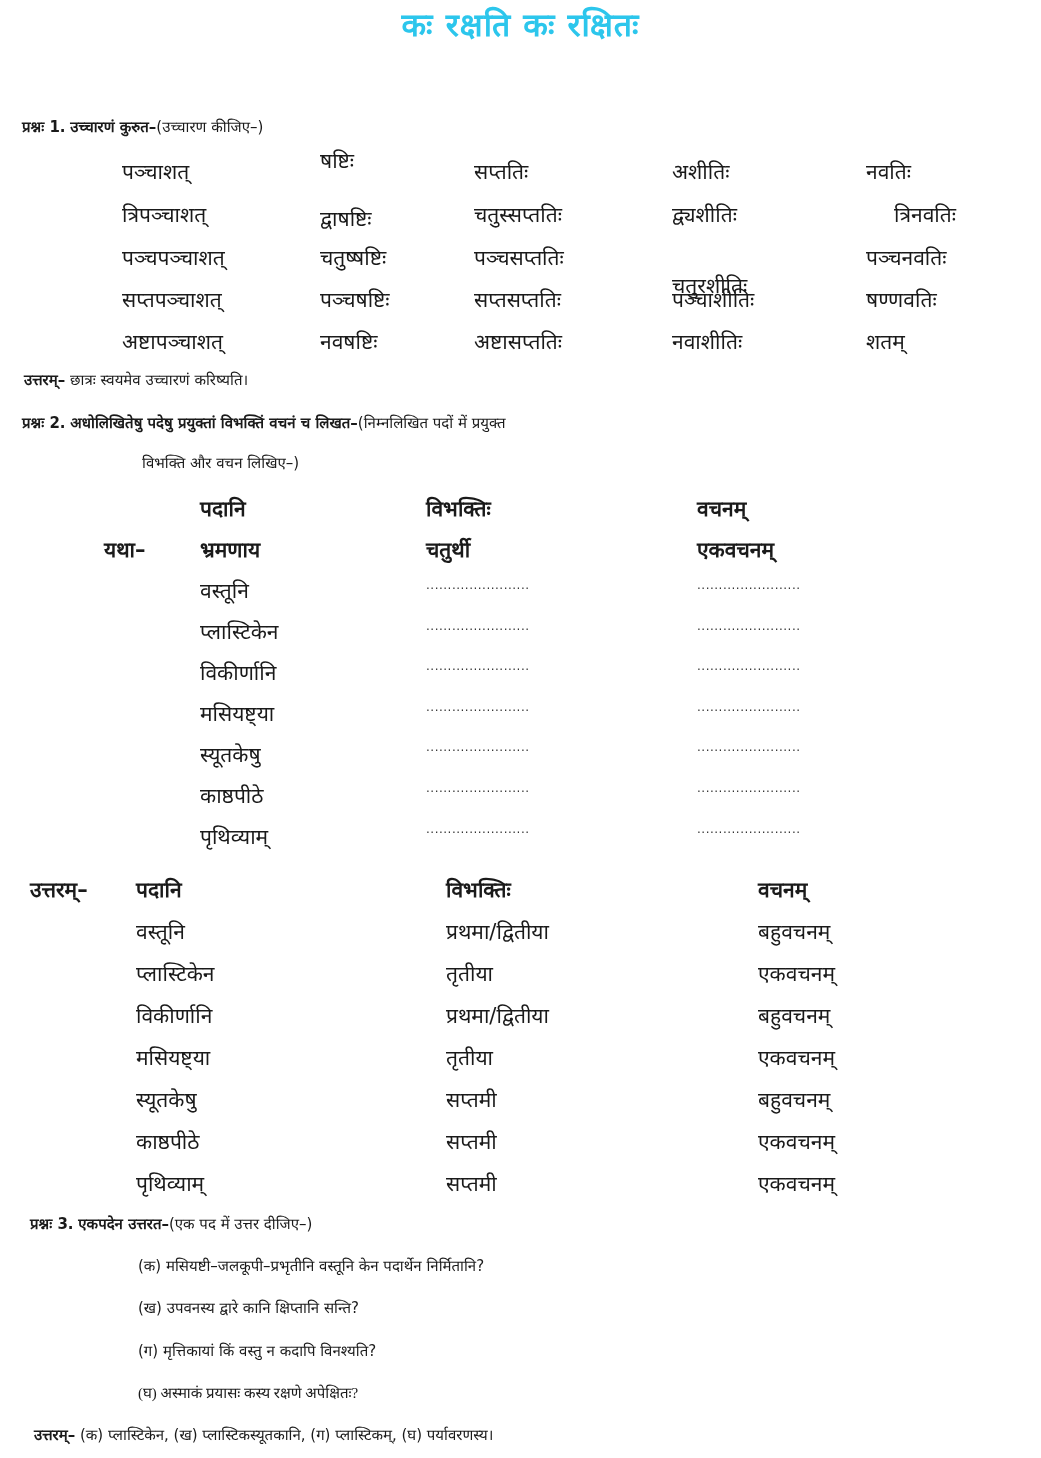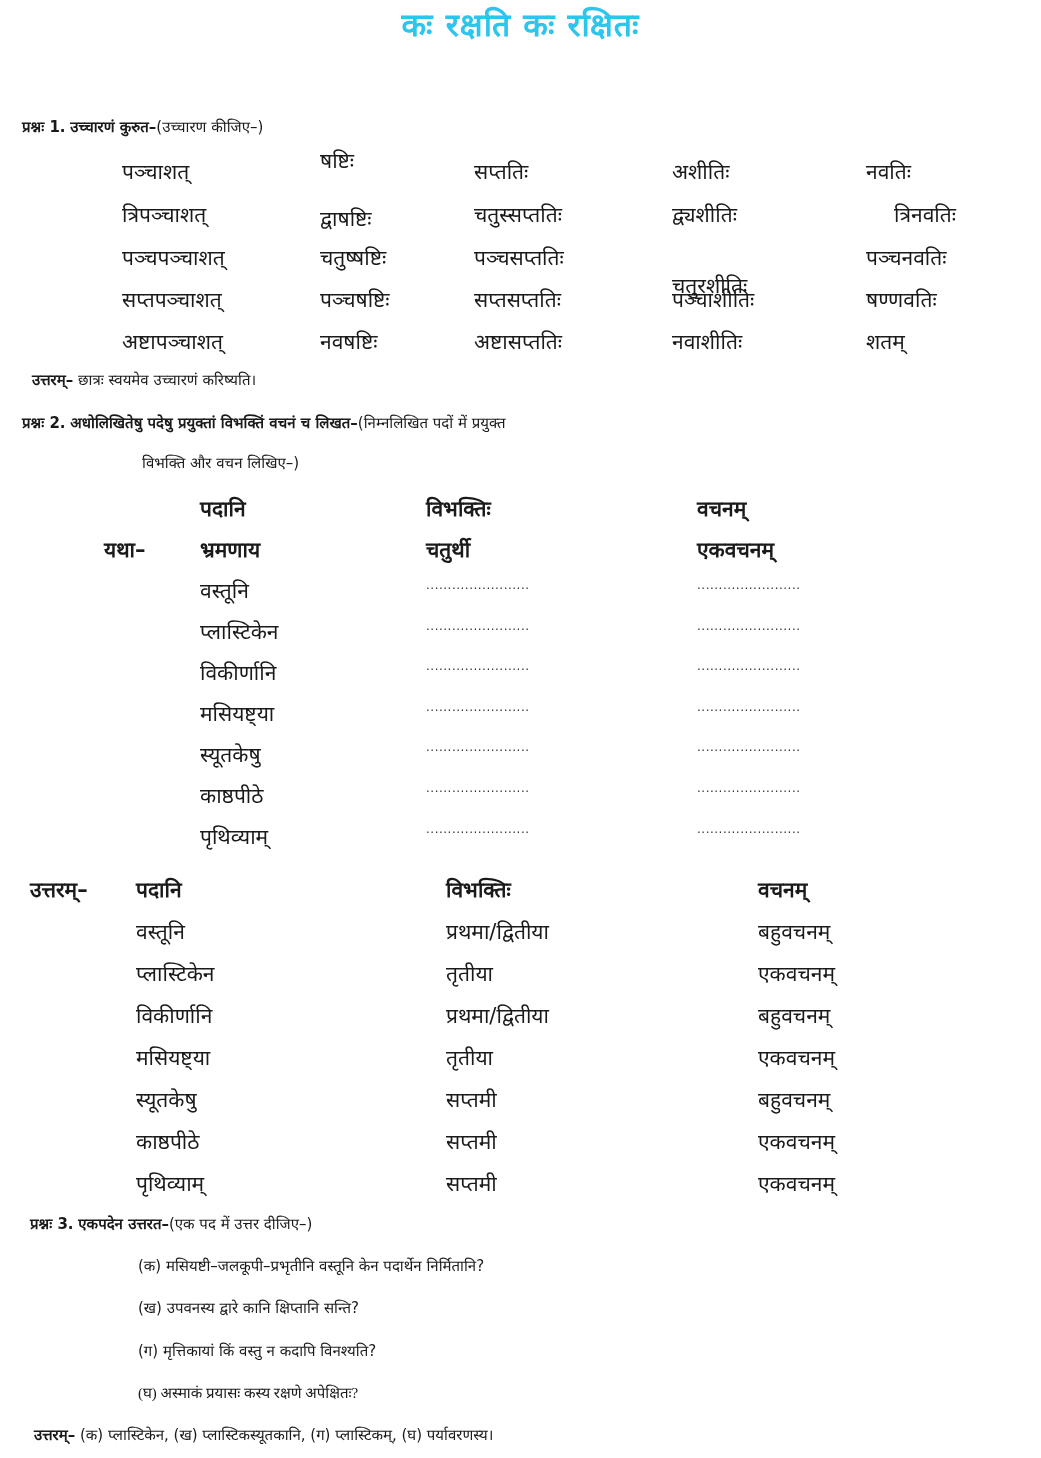--- a/index.html
+++ b/index.html
@@ -49,21 +49,21 @@
   <div class="abs w" style="left:672px; top:285px;">पञ्चाशीतिः</div>
   <div class="abs w" style="left:866px; top:285px;">षण्णवतिः</div>
 
   <div class="abs w" style="left:122px; top:327px;">अष्टापञ्चाशत्</div>
   <div class="abs w" style="left:320px; top:327px;">नवषष्टिः</div>
   <div class="abs w" style="left:474px; top:327px;">अष्टासप्ततिः</div>
   <div class="abs w" style="left:672px; top:327px;">नवाशीतिः</div>
   <div class="abs w" style="left:866px; top:327px;">शतम्</div>
 </div>
 
-<div class="abs q" style="left:24px; top:369px;margin-left:8px;">
+<div class="abs q" style="left:24px; top:369px;">
   <span class="b">उत्तरम्–</span>
   <span>छात्रः स्वयमेव उच्चारणं करिष्यति।</span>
 </div>
 
 <div class="abs q" style="left:22px; top:412px; width:1010px; white-space:normal;">
   <span class="b">प्रश्नः 2.</span>
   <span class="b">अधोलिखितेषु पदेषु प्रयुक्तां विभक्तिं वचनं च लिखत–</span><span>(निम्नलिखित पदों में प्रयुक्त</span>
 </div>
 <div class="abs q" style="left:142px; top:452px;">विभक्ति और वचन लिखिए–)</div>
 

